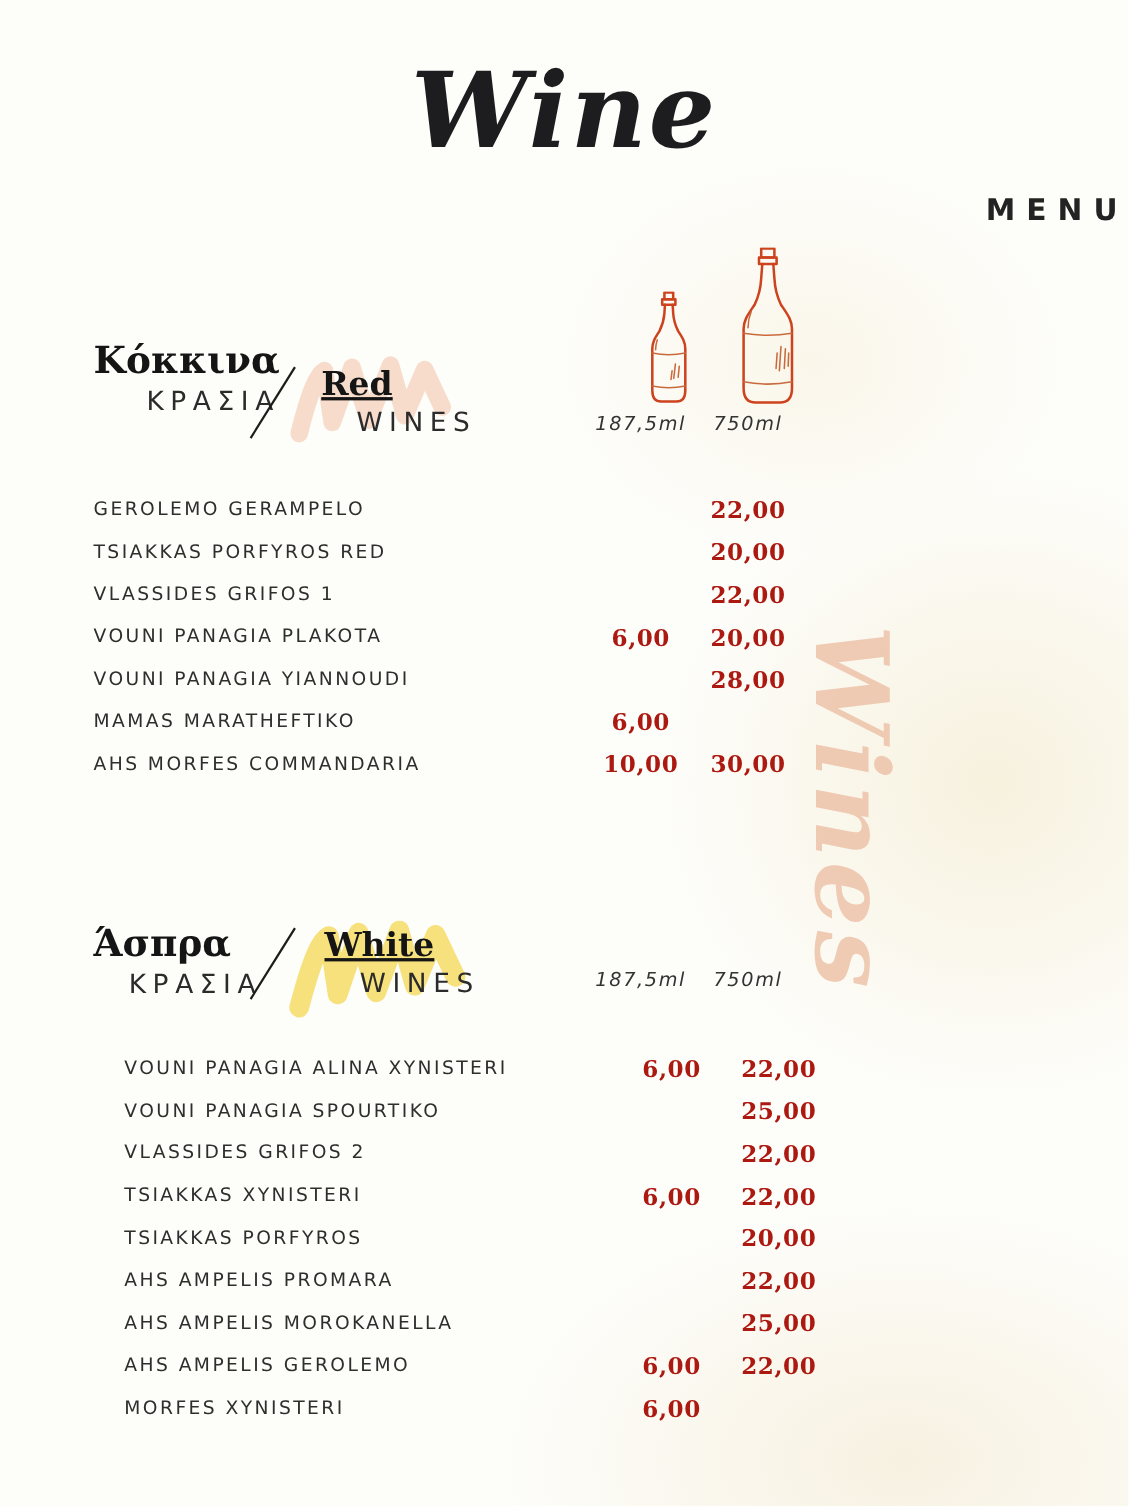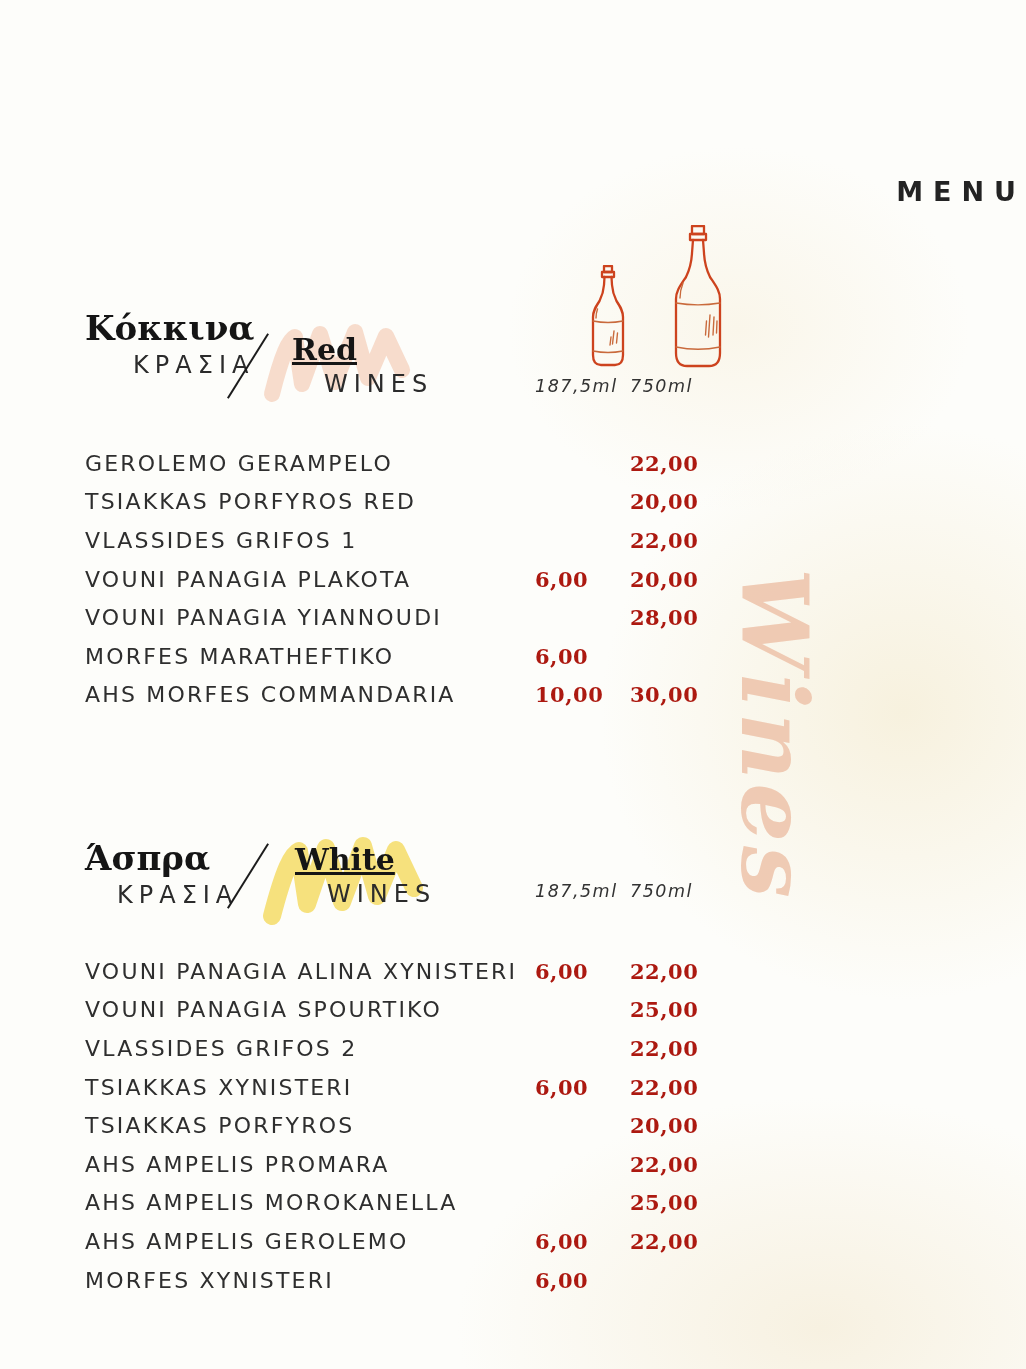--- a/index.html
+++ b/index.html
@@ -41,21 +41,21 @@
   .bottle svg path, .bottle svg rect { fill:none; stroke:#cd431e; stroke-width:2.3; stroke-linecap:round; stroke-linejoin:round; }
   .bottle svg .thin { stroke-width:1.4; stroke:#c96a3c; }
 
   
   .ml-row {
     position:absolute; left:85px; width:645px;
     display:grid; grid-template-columns:1fr 95px 100px;
     font-style:italic; font-size:17.5px; letter-spacing:1.5px;
     color:#333;
   }
-  .ml-row .cell { text-align:left; }
+  .ml-row .cell { text-align:center; }
   .ml-row-red { top:376px; }
   .ml-row-white { top:881px; }
 
   
   .greek-block, .en-block { position:absolute; }
   .h-serif {
     font-family:"DejaVu Serif", serif;
     font-weight:bold; font-size:34px; color:#151515; line-height:1.1;
   }
   .h-sans {
@@ -75,51 +75,52 @@
   .en-white    { left:295px; top:843px; }
 
   
   .scribble { position:absolute; }
   .scribble-red   { left:262px; top:320px; }
   .scribble-white { left:262px; top:832px; }
 
   
   .menu-list { position:absolute; left:85px; width:645px; }
   .list-red   { top:444px; }
-  .list-white { top:952px; }
+  .list-white { top:952px;margin-left:28px; }
   .row {
     display:grid; grid-template-columns:1fr 95px 100px;
     align-items:center; height:38.6px;
   }
   .wine-name {
-    font-size:22px; letter-spacing:2.2px; color:#2e2e2e;
+    font-size:17px; letter-spacing:2.2px; color:#2e2e2e;
     white-space:nowrap;
   }
   .price {
     font-family:"DejaVu Serif", serif;
     font-weight:bold; font-size:21px; color:#ac1910;
-    text-align:left; letter-spacing:0.5px;
+    text-align:center; letter-spacing:0.5px;
   }
 
   
   .watermark {
     position:absolute; left:828px; top:568px;
     transform:rotate(90deg); transform-origin:0 0;
     font-family:"DejaVu Serif", serif;
     font-style:italic; font-weight:bold;
     font-size:92px; letter-spacing:4px;
     color:#eec3aa; opacity:0.85;
     white-space:nowrap;
   }
 </style>
 </head>
 <body>
 
 <div class="page">
 
+  <div class="title-script">Wine</div>
   <div class="title-sub">MENU</div>
 
   <div class="bottle bottle-small">
     <svg width="34" height="106" viewBox="0 0 34 106">
       <rect x="13" y="1" width="8" height="6"></rect>
       <rect x="11" y="7" width="12" height="5"></rect>
       <path d="M13.5 12 L13 20 C12.5 27 11 31 8.5 36 C4.5 42 2 46 2 52 L2 90 Q2 100 10 100 L24 100 Q32 100 32 90 L32 52 C32 46 29.5 42 25.5 36 C23 31 21.5 27 21 20 L20.5 12"></path>
       <path class="thin" d="M2 56 C12 58 22 58 32 56"></path>
       <path class="thin" d="M2 86 C12 88 22 88 32 86"></path>
       <path class="thin" d="M23 66 l-1.5 13 M26.5 68 l-1 10 M20 72 l-1 8"></path>
@@ -179,21 +180,21 @@
       <span class="wine-name">VOUNI PANAGIA PLAKOTA</span>
       <span class="price">6,00</span>
       <span class="price">20,00</span>
     </div>
     <div class="row">
       <span class="wine-name">VOUNI PANAGIA YIANNOUDI</span>
       <span class="price"></span>
       <span class="price">28,00</span>
     </div>
     <div class="row">
-      <span class="wine-name">MORFES MARATHEFTIKO</span>
+      <span class="wine-name">MAMAS MARATHEFTIKO</span>
       <span class="price">6,00</span>
       <span class="price"></span>
     </div>
     <div class="row">
       <span class="wine-name">AHS MORFES COMMANDARIA</span>
       <span class="price">10,00</span>
       <span class="price">30,00</span>
     </div>
   </div>
 

